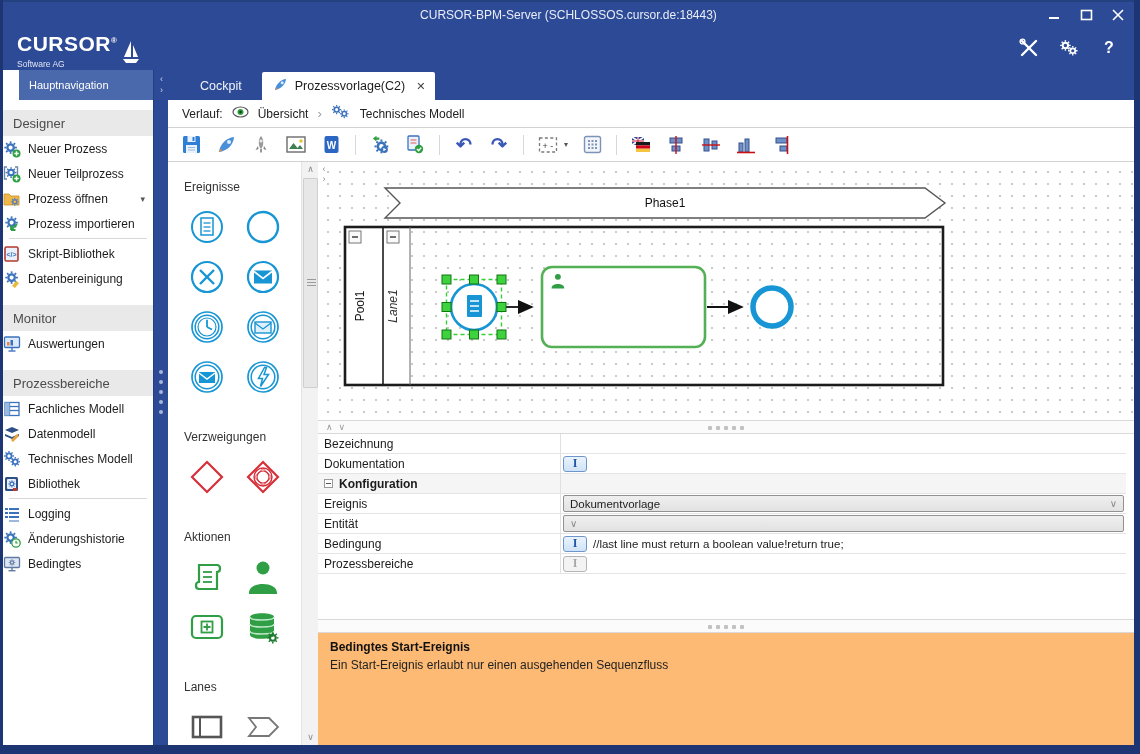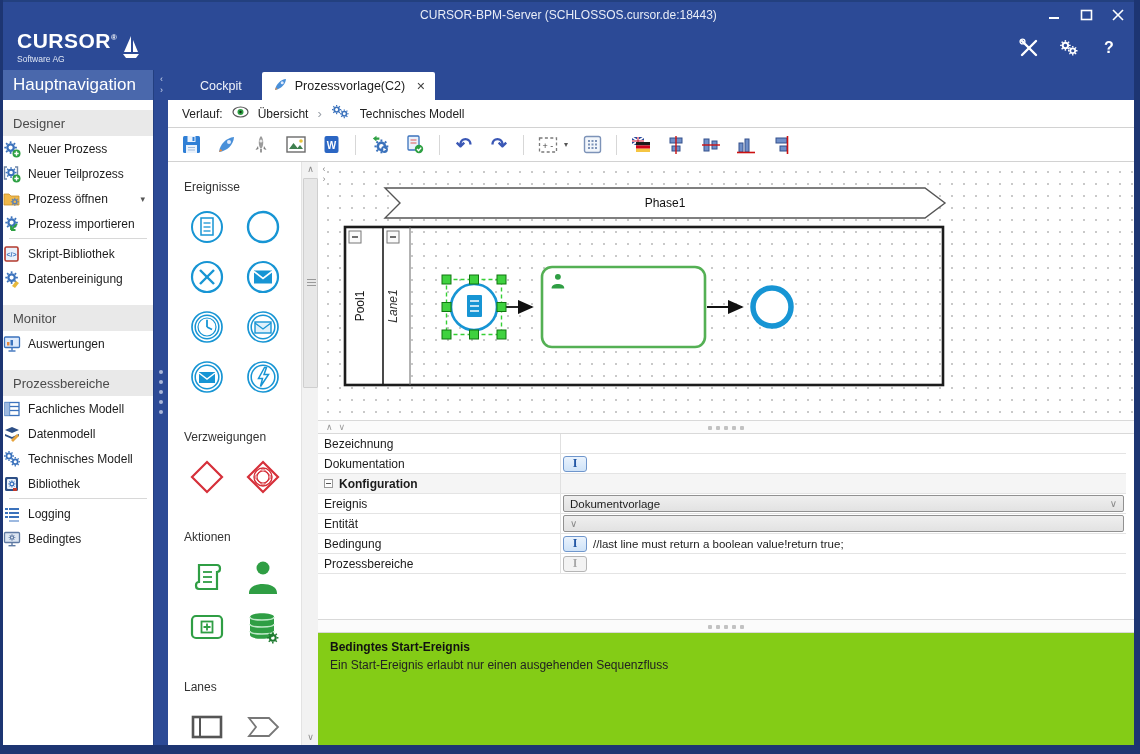--- a/index.html
+++ b/index.html
@@ -5,30 +5,30 @@
   * { margin:0; padding:0; box-sizing:border-box; }
   html,body { font-family:"Liberation Sans", sans-serif; }
   .window{ position:relative; width:1140px; height:754px; background:#1d3572;
            border-left:3px solid #1d3572; border-right:6px solid #1d3572; overflow:hidden; }
   
   .titlebar{ position:relative; height:70px; background:#2c4a96; border-top:2px solid #23407f; }
   .app-title{ position:absolute; top:6px; left:0; right:0; text-align:center; color:#e9edf7; font-size:12px; }
   .win-controls{ position:absolute; top:6px; right:8px; display:flex; gap:16px; }
   .win-btn{ width:16px; height:14px; display:flex; align-items:center; justify-content:center; cursor:pointer; }
   .logo{ position:absolute; left:14px; top:24px; display:flex; align-items:flex-end; gap:4px; color:#fff; }
-  .logo-txt .brand{ font-size:21px; font-weight:bold; letter-spacing:.5px; line-height:24px; }
+  .logo-txt .brand{ font-size:21px; font-weight:bold; letter-spacing:.5px; line-height:29px; }
   .logo-txt .reg{ font-size:8px; vertical-align:super; }
   .logo-txt .sub{ font-size:8.5px; display:block; margin-top:1px; color:#dfe6f4; }
   .tb-tools{ position:absolute; right:14px; top:36px; display:flex; gap:18px; align-items:center; }
   .tb-tool{ color:#fff; cursor:pointer; display:flex; align-items:center; justify-content:center; width:22px; height:20px; }
   .help-glyph{ font-size:16px; font-weight:bold; color:#fff; }
   
   .body{ display:flex; height:675px; }
   .sidebar{ width:150px; background:#fff; display:flex; flex-direction:column; }
-  .sb-header{ height:30px; background:#4a68ac; color:#fff; font-size:17px; display:flex; align-items:center; padding-left:10px; }
+  .sb-header{ height:30px; background:#4a68ac; color:#fff; font-size:11px; display:flex; align-items:center; padding-left:10px;margin-left:16px; }
   .sb-section-title{ height:26px; margin-top:14px; background:#e9e9e9; color:#4b4b4b; font-size:13px; display:flex; align-items:center; padding-left:10px; }
   .sb-item{ height:25px; display:flex; align-items:center; gap:7px; font-size:12px; color:#1c1c1c; cursor:pointer; position:relative; }
   .sb-ic{ width:18px; height:18px; position:relative; flex:0 0 18px; }
   .sb-caret{ position:absolute; right:8px; color:#555; font-size:9px; }
   .sb-sep{ height:1px; background:#d8d8d8; margin:2px 6px; }
   
   .strip{ width:15px; background:#2c4a96; border-left:1px solid #233f80; position:relative; }
   .strip-chevrons{ position:absolute; top:4px; left:0; width:15px; text-align:center; color:#cfd9ef; font-size:9px; line-height:11px; }
   .strip-grip{ position:absolute; top:300px; left:5px; display:flex; flex-direction:column; gap:6px; }
   .strip-grip i{ width:4px; height:4px; background:#aab6d8; border-radius:50%; }
@@ -77,21 +77,21 @@
   .collapse-box::after{ content:""; position:absolute; left:1px; right:1px; top:3px; height:1px; background:#555; }
   .ibeam{ width:24px; height:16px; border:1px solid #6f96cc; border-radius:3px; background:linear-gradient(#eaf3fd,#cfe3f8); color:#2458a5; display:flex; align-items:center; justify-content:center; font-family:"Liberation Serif", serif; font-size:12px; font-weight:bold; cursor:pointer; flex:0 0 24px; }
   .ibeam.disabled{ border-color:#b5b5b5; background:#f3f3f3; color:#a8a8a8; cursor:default; }
   .dropdown{ flex:1; height:17px; background:linear-gradient(#efefef,#e2e2e2); border:1px solid #919191; border-radius:2px; display:flex; align-items:center; padding:0 6px; color:#1c1c1c; cursor:pointer; min-width:0; }
   .dropdown .dd-text{ flex:1; white-space:nowrap; overflow:hidden; text-overflow:ellipsis; font-size:11.5px; }
   .dropdown .dd-text.italic{ font-style:italic; }
   .dd-chev{ color:#8a8a8a; font-size:10px; }
   .code-text{ font-size:11.5px; color:#1c1c1c; white-space:nowrap; overflow:hidden; }
   .props-filler{ height:25px; }
   
-  .desc{ flex:1; background:#84cc16; padding:7px 12px; }
+  .desc{ flex:1; background:#fdba74; padding:7px 12px; }
   .desc-title{ font-size:12px; font-weight:bold; color:#111; margin-bottom:4px; }
   .desc-text{ font-size:12px; color:#222; }
   svg text{ font-family:"Liberation Sans", sans-serif; }
 </style>
 </head>
 <body>
 
 <svg width="0" height="0" style="position:absolute">
   <defs>
     <g id="ic-gear">
@@ -320,20 +320,31 @@
             <rect x="2" y="11" width="3" height="2"></rect>
                 <rect x="6" y="11" width="10" height="2"></rect>
             <rect x="6" y="15" width="10" height="2" fill="#9db9e0"></rect>
               </g>
             </svg></span>
         <span class="sb-label">Logging</span>
       </div>
       <div class="sb-item">
         <span class="sb-ic">
           <svg width="18" height="18" viewBox="0 0 18 18">
+              <g color="#3b72bc">
+                <use href="#ic-gear" transform="translate(0,0) scale(0.95)"></use>
+              </g>
+            <circle cx="13" cy="13" r="4.2" fill="#fff" stroke="#2ea043" stroke-width="1.3"></circle>
+            <path d="M13,10.8 v2.2 h1.8" stroke="#2ea043" stroke-width="1.2" fill="none"></path>
+            </svg></span>
+        <span class="sb-label">Änderungshistorie</span>
+      </div>
+      <div class="sb-item">
+        <span class="sb-ic">
+          <svg width="18" height="18" viewBox="0 0 18 18">
             <rect x="1.5" y="2.5" width="15" height="10" rx="1" fill="#dde6f2" stroke="#5f7aa3" stroke-width="1.3"></rect>
             <g color="#5f7aa3">
                 <use href="#ic-gear" transform="translate(5,3.5) scale(0.5)"></use>
               </g>
             <line x1="9" y1="12.5" x2="9" y2="15" stroke="#5f7aa3" stroke-width="1.4"></line>
             <line x1="5.5" y1="15.7" x2="12.5" y2="15.7" stroke="#5f7aa3" stroke-width="1.4"></line>
             </svg></span>
         <span class="sb-label">Bedingtes</span>
       </div>
     </aside>

